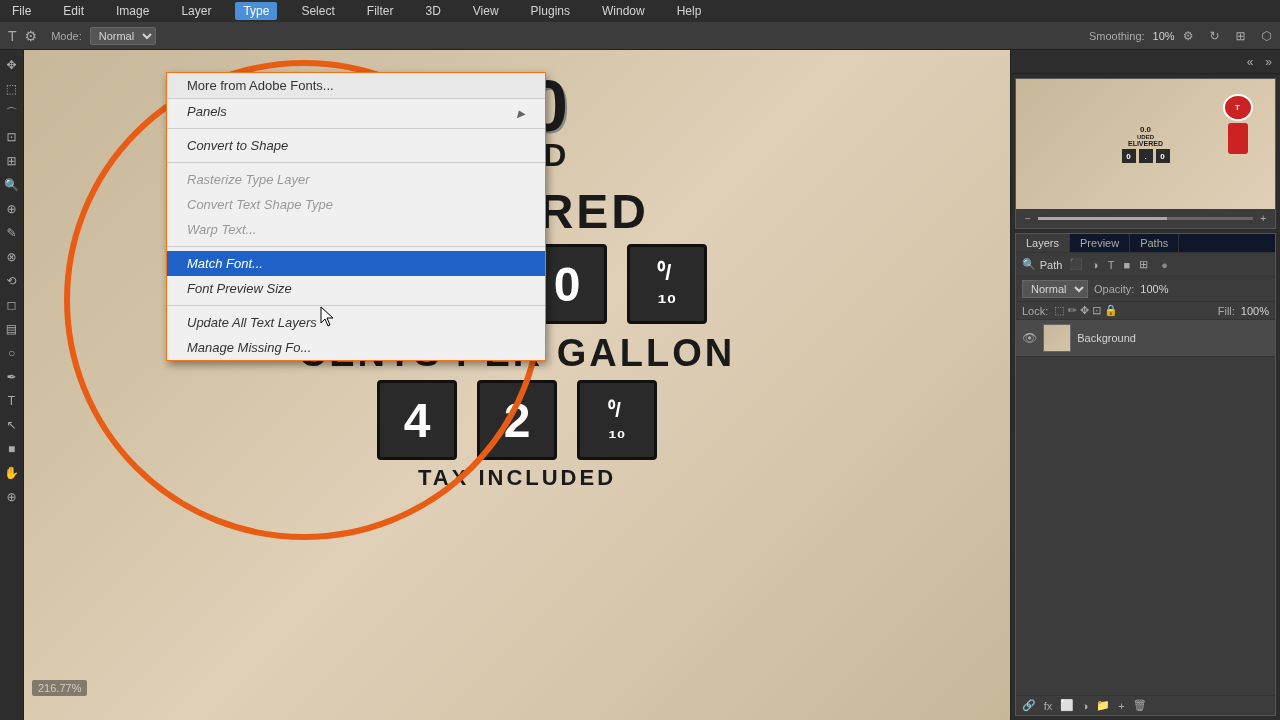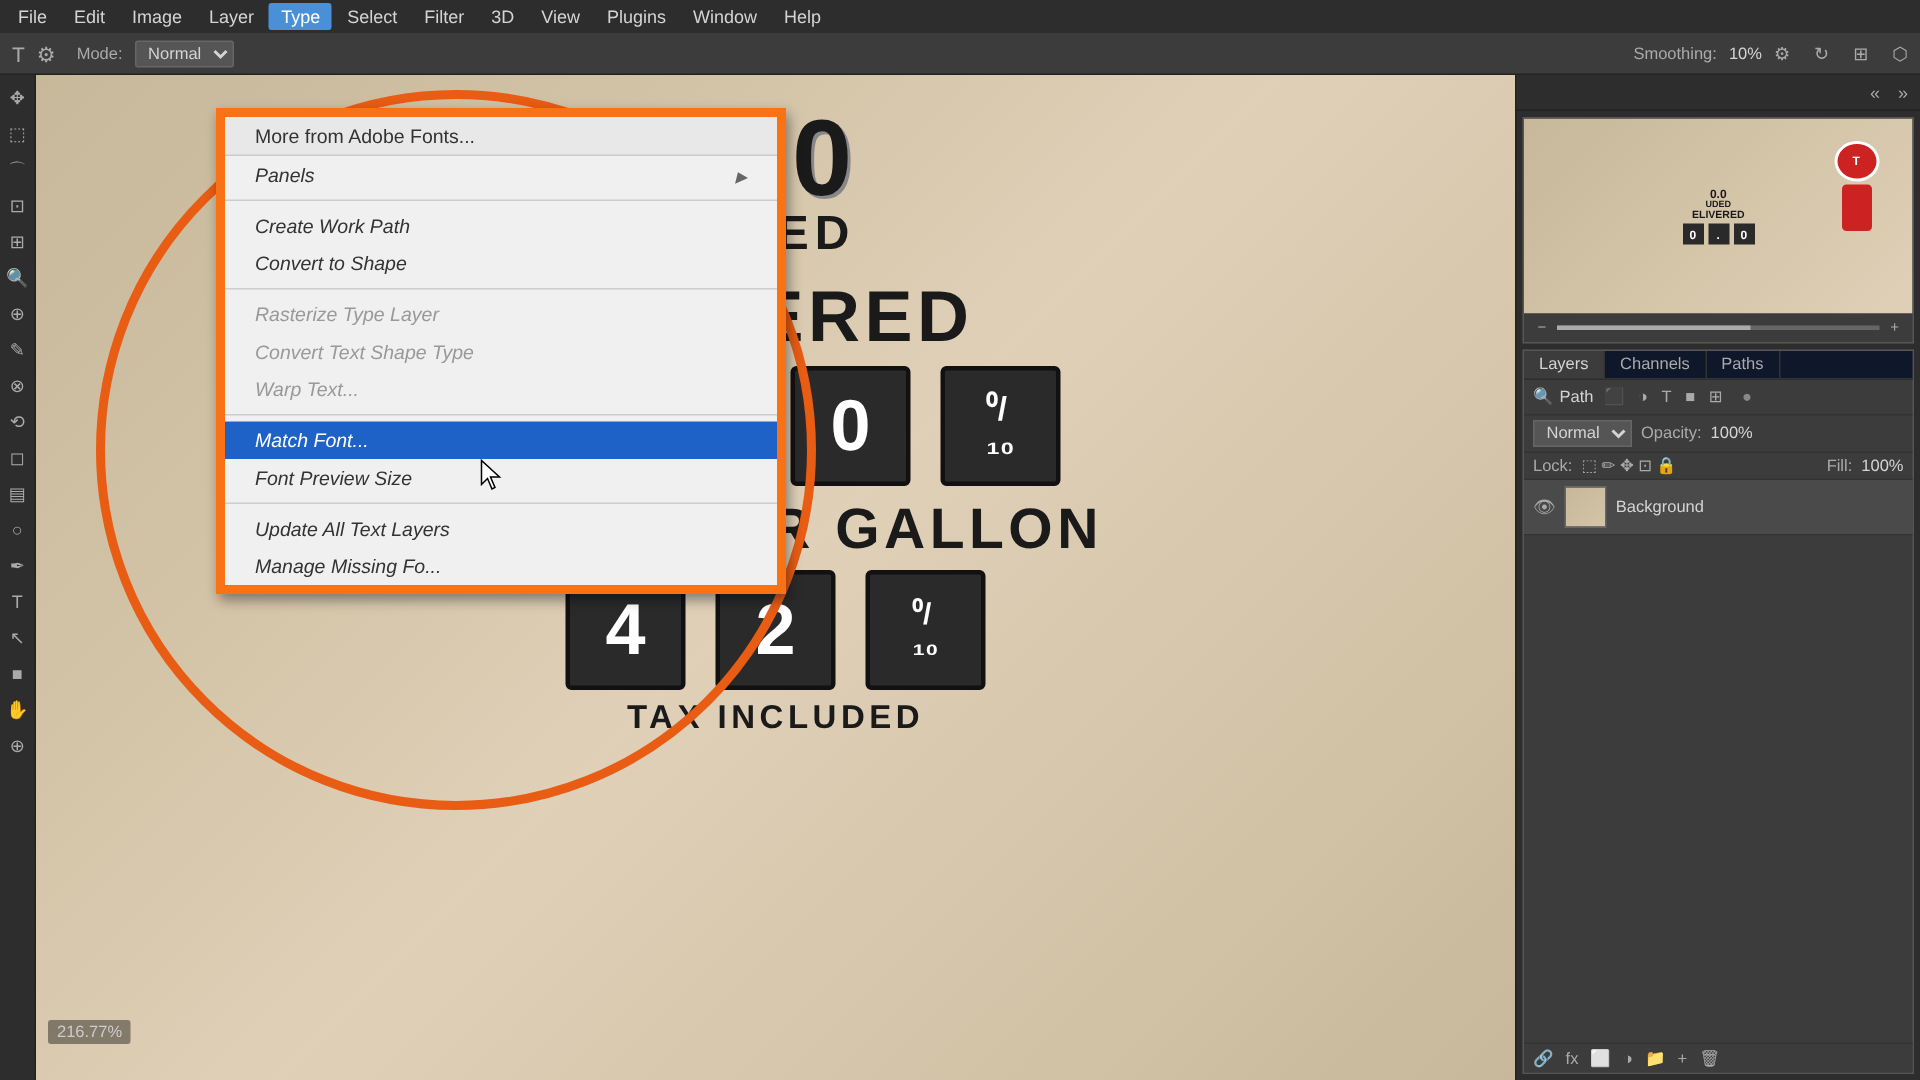--- a/index.html
+++ b/index.html
@@ -14,21 +14,21 @@
     }
 
     
     #menubar {
       width: 100%;
       height: 22px;
       background: #2d2d2d;
       display: flex;
       align-items: center;
       padding: 0 4px;
-      gap: 2px;
+      gap: 16px;
       position: relative;
       z-index: 100;
     }
     .menu-item {
       color: #d4d4d4;
       padding: 2px 8px;
       font-size: 12px;
       cursor: pointer;
       border-radius: 2px;
     }
@@ -199,23 +199,23 @@
       border: 6px solid #e85c14;
       border-radius: 50%;
       pointer-events: none;
       z-index: 50;
     }
 
     
     #type-dropdown {
       position: absolute;
       top: 22px;
-      left: 120px;
+      left: 142px;
       background: #f0f0f0;
-      border: 6px solid #f97316;
+      border: 1px solid #f97316;
       min-width: 380px;
       z-index: 200;
       box-shadow: 2px 4px 8px rgba(0,0,0,0.4);
     }
     .dropdown-top {
       background: #e8e8e8;
       padding: 5px 20px;
       font-size: 13px;
       color: #333;
       border-bottom: 1px solid #ccc;
@@ -614,21 +614,20 @@
 
     <div id="circle-highlight"></div>
 
     <div id="type-dropdown">
       <div class="dropdown-top">More from Adobe Fonts...</div>
       <div class="dropdown-item">
         <span>Panels</span>
         <span class="dropdown-submenu-arrow">▶</span>
       </div>
       <div class="dropdown-separator"></div>
-      <div class="dropdown-item">Create Work Path</div>
       <div class="dropdown-item">Convert to Shape</div>
       <div class="dropdown-separator"></div>
       <div class="dropdown-item disabled">Rasterize Type Layer</div>
       <div class="dropdown-item disabled">Convert Text Shape Type</div>
       <div class="dropdown-item disabled">Warp Text...</div>
       <div class="dropdown-separator"></div>
       <div class="dropdown-item highlighted">Match Font...</div>
       <div class="dropdown-item">Font Preview Size</div>
       <div class="dropdown-separator"></div>
       <div class="dropdown-item">Update All Text Layers</div>
@@ -676,21 +675,21 @@
         <div class="nav-zoom-slider">
           <div class="nav-zoom-fill"></div>
         </div>
         <span class="nav-zoom-btn">+</span>
       </div>
     </div>
 
     <div id="layers-panel">
       <div class="panel-tabs">
         <div class="panel-tab active">Layers</div>
-        <div class="panel-tab">Channels</div>
+        <div class="panel-tab">Preview</div>
         <div class="panel-tab">Paths</div>
       </div>
 
       <div class="layers-search">
         <span class="layers-search-icon">🔍</span>
         <span style="color:#d4d4d4;font-size:11px;">Path</span>
         <div class="layers-filter-icons">
           <span class="filter-icon">⬛</span>
           <span class="filter-icon">◑</span>
           <span class="filter-icon">T</span>

